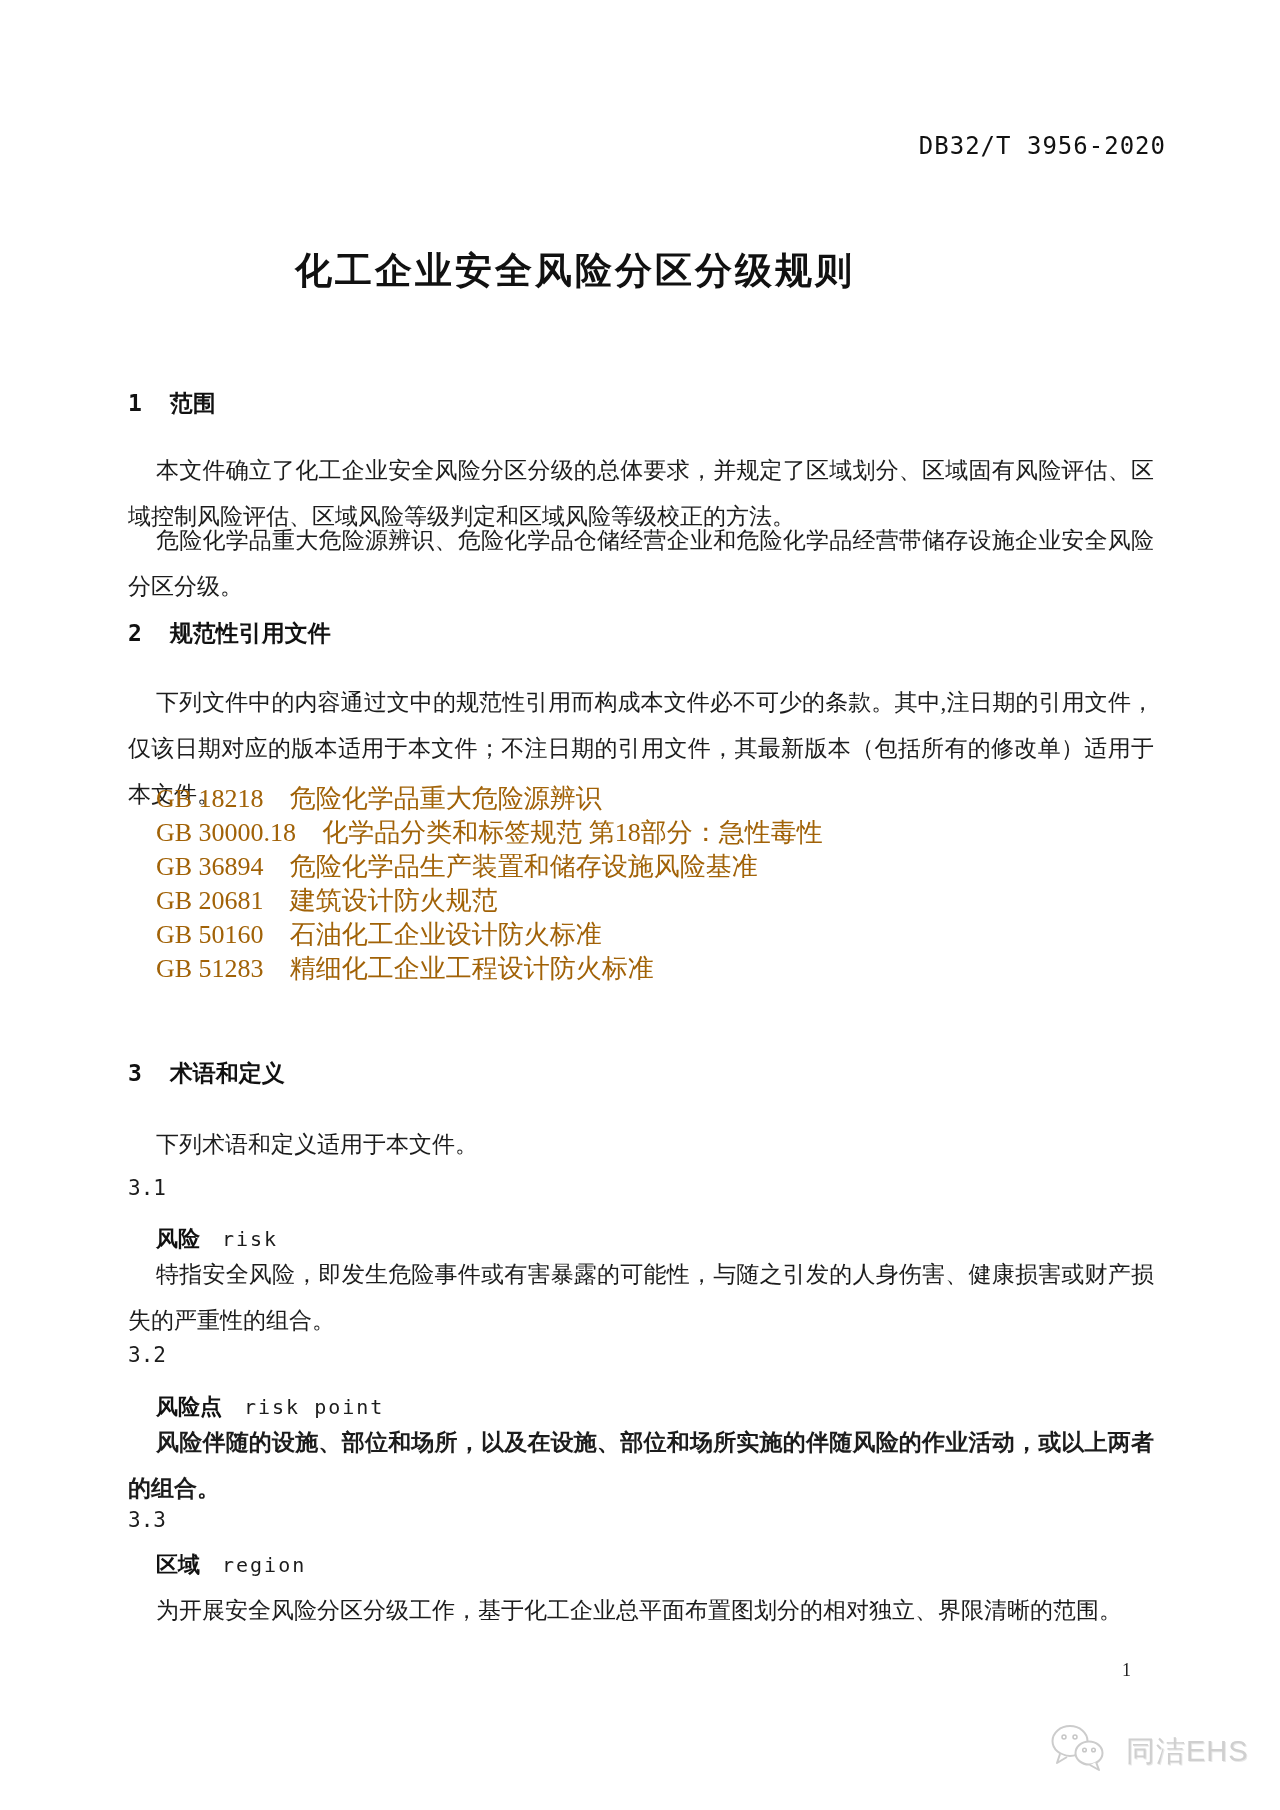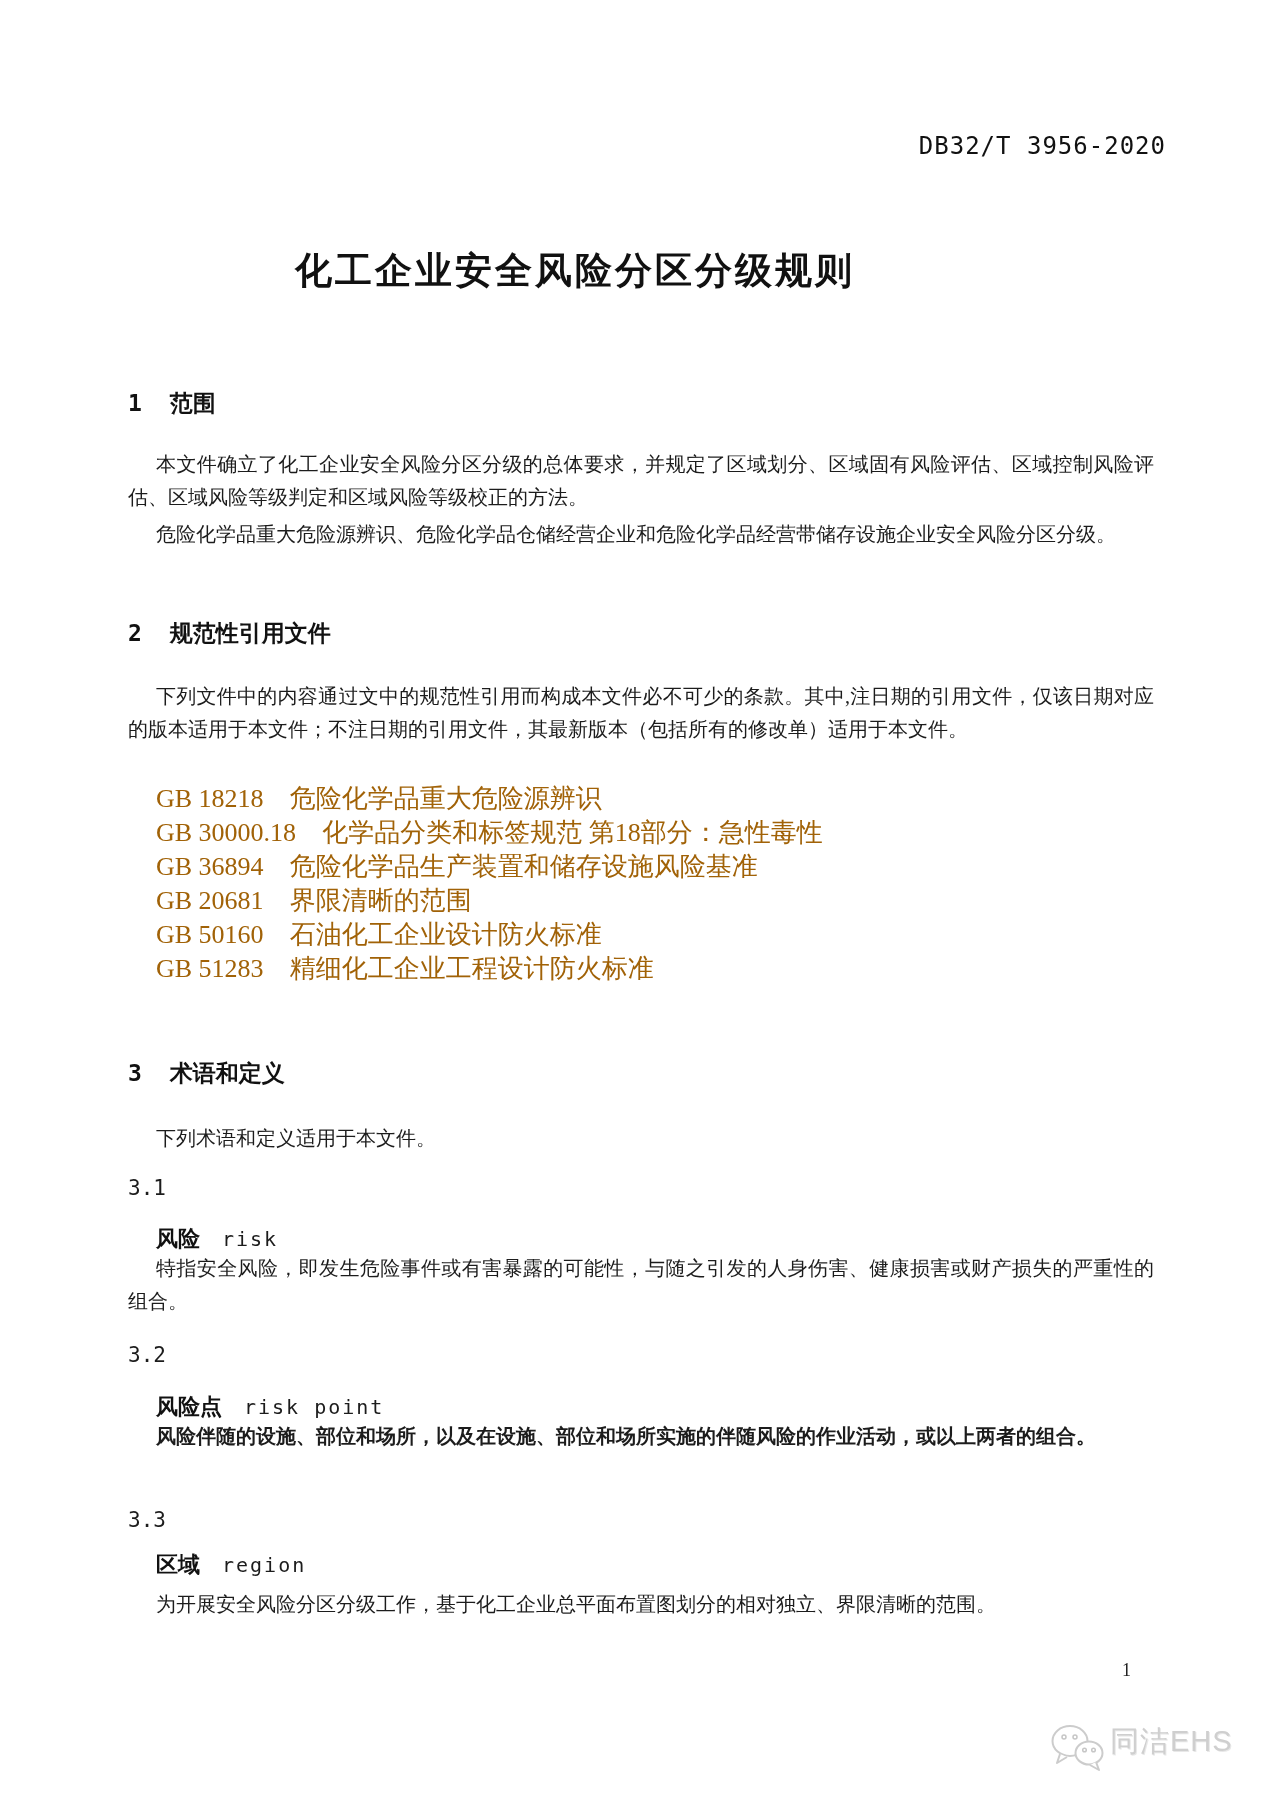--- a/index.html
+++ b/index.html
@@ -42,22 +42,22 @@
     font-weight:700;
     font-size:23px;
     color:#111;
     white-space:nowrap;
   }
   .sec-heading .sec-num { margin-right:28px; font-family:"DejaVu Sans Mono", monospace; font-weight:700; }
   .body-para {
     position:absolute;
     left:128px;
     width:1026px;
-    font-size:20px;
-    line-height:33px;
+    font-size:23px;
+    line-height:46px;
     text-indent:28px;
     text-align:justify;
     color:#1c1c1c;
   }
   .ref-list {
     position:absolute;
     left:156px;
     top:782px;
     font-size:26px;
     line-height:34px;
@@ -96,22 +96,22 @@
     top:1660px;
     left:1122px;
     font-size:18px;
     color:#222;
   }
   .watermark {
     position:absolute;
     top:1722px;
     left:1048px;
     display:flex;
-    align-items:flex-start;
-    gap:4px;
+    align-items:flex-end;
+    gap:20px;
     color:#cbcbcb;
   }
   .watermark-text {
     font-family:"Liberation Sans", sans-serif;
     font-size:29px;
     letter-spacing:1px;
     color:#cfcfcf;
     text-shadow:1px 1px 0 #e8e8e8;
   }
 </style>
@@ -139,21 +139,21 @@
     <div class="ref-item">
       <span class="ref-code">GB 18218</span><span class="ref-title">危险化学品重大危险源辨识</span>
     </div>
     <div class="ref-item">
       <span class="ref-code">GB 30000.18</span><span class="ref-title">化学品分类和标签规范 第18部分：急性毒性</span>
     </div>
     <div class="ref-item">
       <span class="ref-code">GB 36894</span><span class="ref-title">危险化学品生产装置和储存设施风险基准</span>
     </div>
     <div class="ref-item">
-      <span class="ref-code">GB 20681</span><span class="ref-title">界限清晰的范围</span>
+      <span class="ref-code">GB 20681</span><span class="ref-title">建筑设计防火规范</span>
     </div>
     <div class="ref-item">
       <span class="ref-code">GB 50160</span><span class="ref-title">石油化工企业设计防火标准</span>
     </div>
     <div class="ref-item">
       <span class="ref-code">GB 51283</span><span class="ref-title">精细化工企业工程设计防火标准</span>
     </div>
   </div>
 
   <div class="sec-heading" style="top:1058px;">

